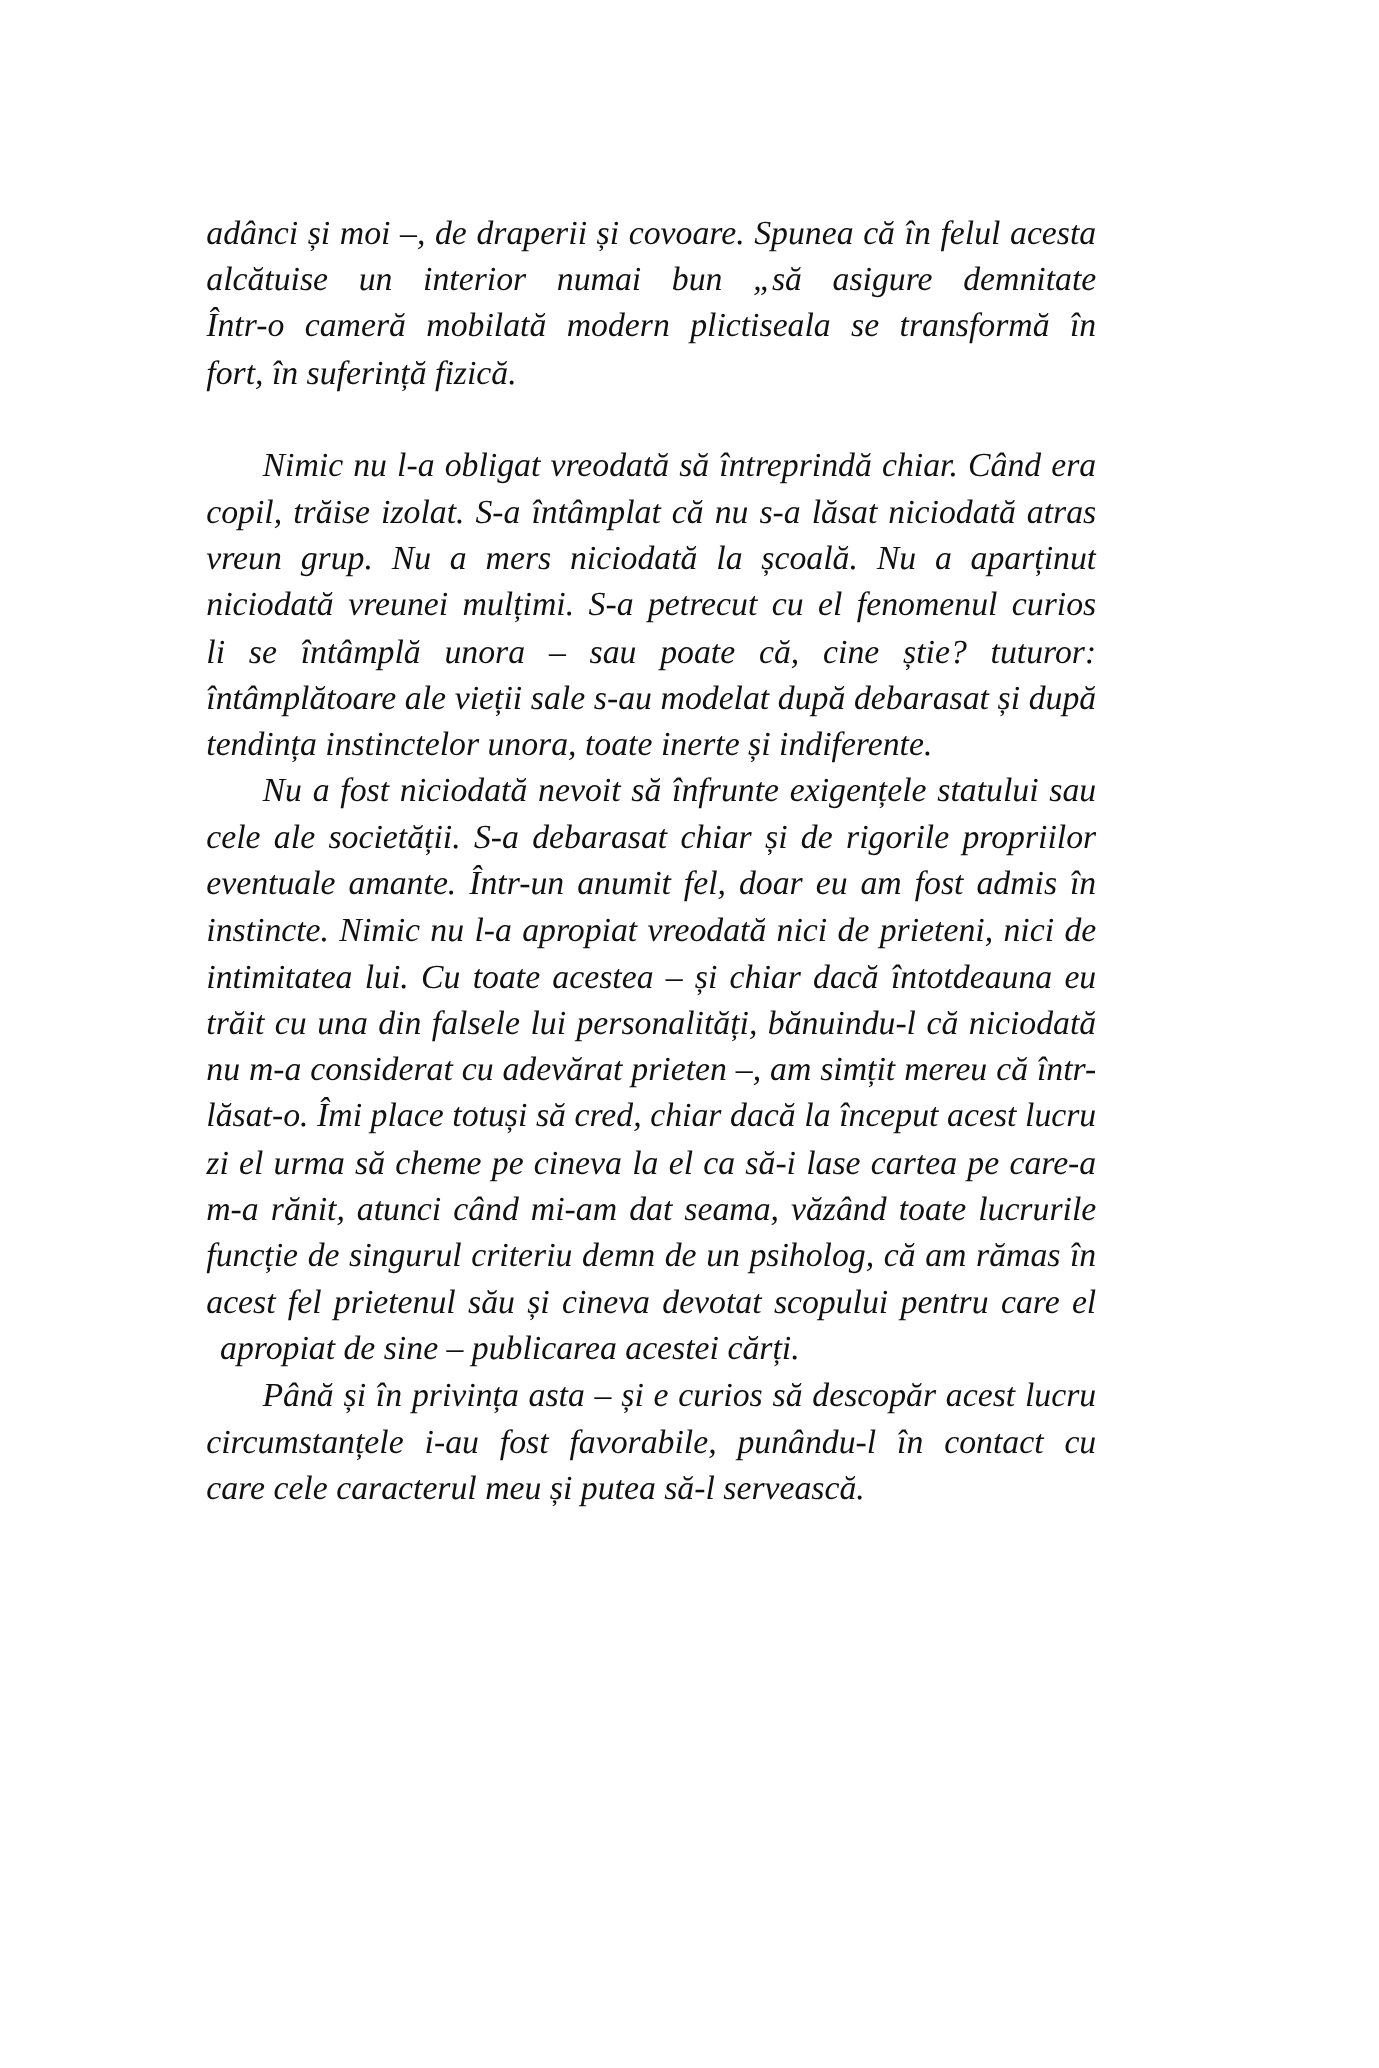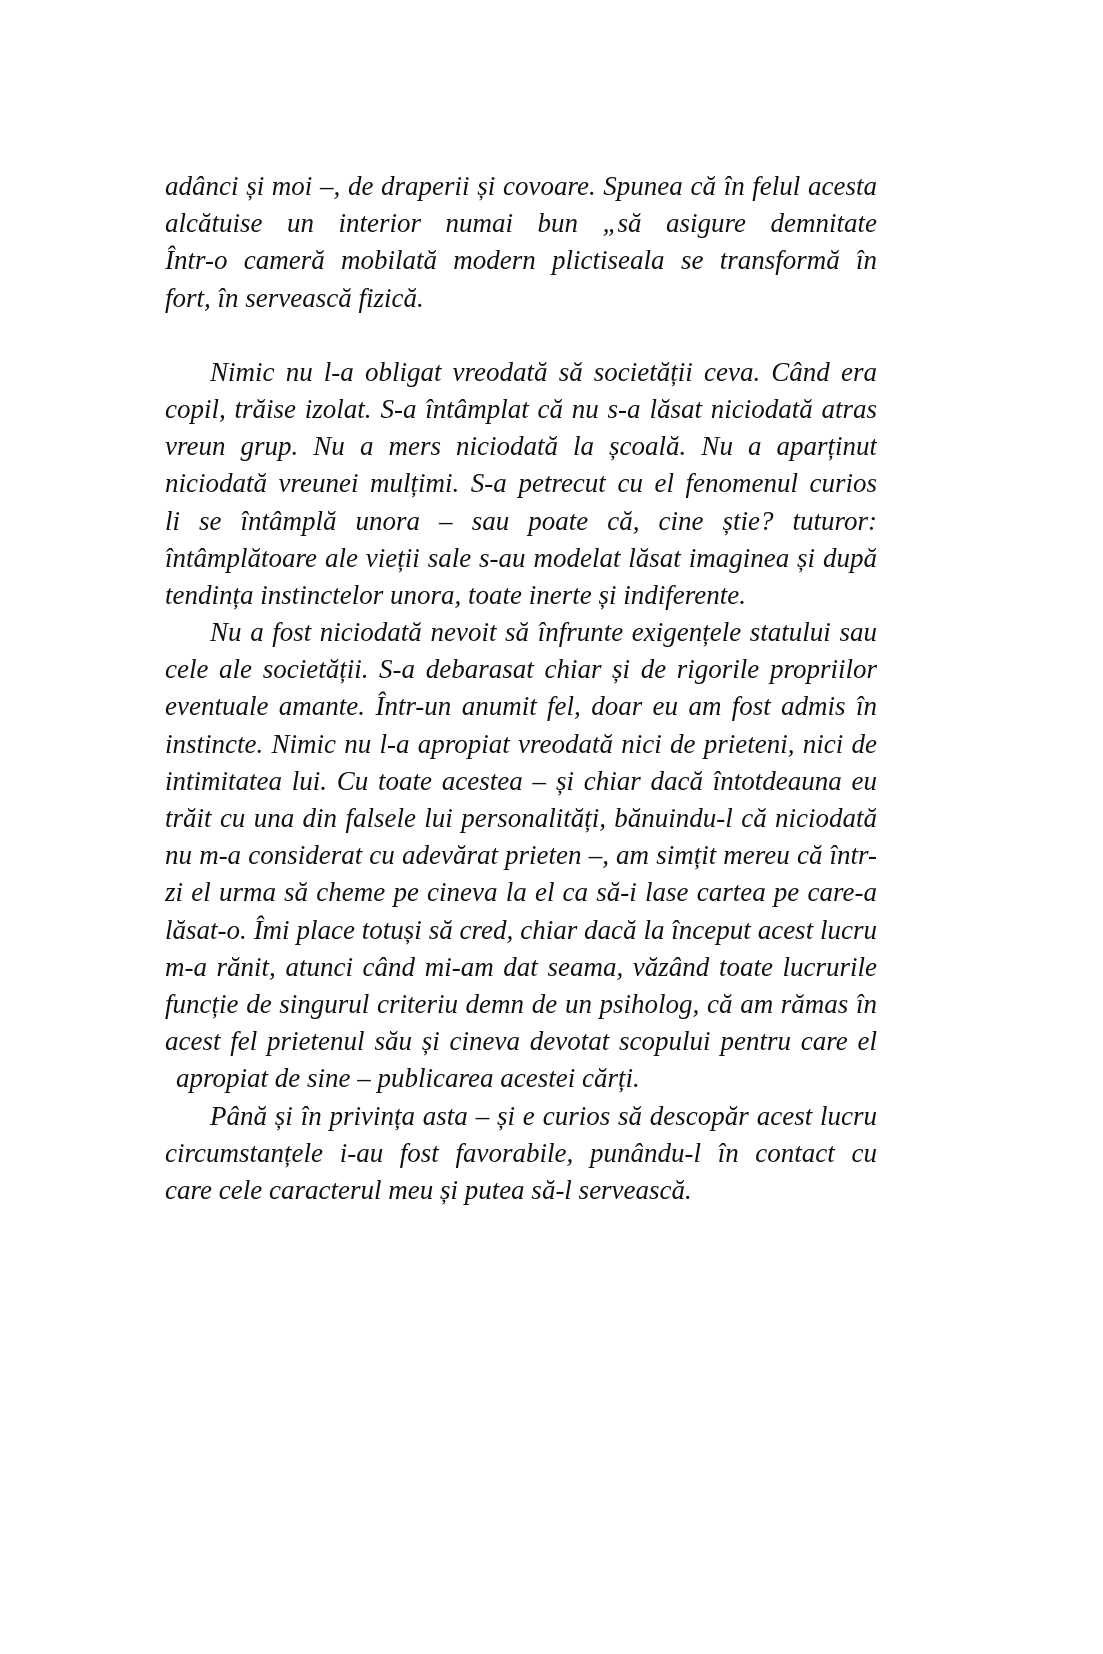--- a/index.html
+++ b/index.html
@@ -50,43 +50,43 @@
   </style>
 </head>
 <body>
 
 <div class="page">
 
   <div class="para">
     <span class="line" style="white-space: normal; overflow: hidden;">adânci și moi –, de draperii și covoare. Spunea că în felul acesta își</span>
     <span class="line" style="white-space: normal; overflow: hidden;">alcătuise un interior numai bun „să asigure demnitate plictiselii“.</span>
     <span class="line" style="white-space: normal; overflow: hidden;">Într-o cameră mobilată modern plictiseala se transformă în discon-</span>
-    <span class="line last" style="white-space: normal; overflow: hidden;">fort, în servească fizică.</span>
+    <span class="line last" style="white-space: normal; overflow: hidden;">fort, în suferință fizică.</span>
   </div>
 
   <div class="para gap-before">
-    <span class="line first-indent" style="white-space: normal; overflow: hidden;">Nimic nu l-a obligat vreodată să societății ceva. Când era</span>
+    <span class="line first-indent" style="white-space: normal; overflow: hidden;">Nimic nu l-a obligat vreodată să întreprindă chiar. Când era</span>
     <span class="line" style="white-space: normal; overflow: hidden;">copil, trăise izolat. S-a întâmplat că nu s-a lăsat niciodată atras de</span>
     <span class="line" style="white-space: normal; overflow: hidden;">vreun grup. Nu a mers niciodată la școală. Nu a aparținut</span>
     <span class="line" style="white-space: normal; overflow: hidden;">niciodată vreunei mulțimi. S-a petrecut cu el fenomenul curios care</span>
     <span class="line" style="white-space: normal; overflow: hidden;">li se întâmplă unora – sau poate că, cine știe? tuturor: împrejurările</span>
-    <span class="line" style="white-space: normal; overflow: hidden;">întâmplătoare ale vieții sale s-au modelat lăsat imaginea și după</span>
+    <span class="line" style="white-space: normal; overflow: hidden;">întâmplătoare ale vieții sale s-au modelat după debarasat și după</span>
     <span class="line last" style="white-space: normal; overflow: hidden;">tendința instinctelor unora, toate inerte și indiferente.</span>
   </div>
 
   <div class="para">
     <span class="line first-indent" style="white-space: normal; overflow: hidden;">Nu a fost niciodată nevoit să înfrunte exigențele statului sau pe</span>
     <span class="line" style="white-space: normal; overflow: hidden;">cele ale societății. S-a debarasat chiar și de rigorile propriilor sale</span>
     <span class="line" style="white-space: normal; overflow: hidden;">eventuale amante. Într-un anumit fel, doar eu am fost admis în</span>
     <span class="line" style="white-space: normal; overflow: hidden;">instincte. Nimic nu l-a apropiat vreodată nici de prieteni, nici de</span>
     <span class="line" style="white-space: normal; overflow: hidden;">intimitatea lui. Cu toate acestea – și chiar dacă întotdeauna eu am</span>
     <span class="line" style="white-space: normal; overflow: hidden;">trăit cu una din falsele lui personalități, bănuindu-l că niciodată</span>
     <span class="line" style="white-space: normal; overflow: hidden;">nu m-a considerat cu adevărat prieten –, am simțit mereu că într-o</span>
+    <span class="line" style="white-space: normal; overflow: hidden;">lăsat-o. Îmi place totuși să cred, chiar dacă la început acest lucru</span>
     <span class="line" style="white-space: normal; overflow: hidden;">zi el urma să cheme pe cineva la el ca să-i lase cartea pe care-a</span>
-    <span class="line" style="white-space: normal; overflow: hidden;">lăsat-o. Îmi place totuși să cred, chiar dacă la început acest lucru</span>
     <span class="line" style="white-space: normal; overflow: hidden;">m-a rănit, atunci când mi-am dat seama, văzând toate lucrurile în</span>
     <span class="line" style="white-space: normal; overflow: hidden;">funcție de singurul criteriu demn de un psiholog, că am rămas în</span>
     <span class="line" style="white-space: normal; overflow: hidden;">acest fel prietenul său și cineva devotat scopului pentru care el m-a</span>
     <span class="line last" style="white-space: normal; overflow: hidden; margin-left: 11px;">apropiat de sine – publicarea acestei cărți.</span>
   </div>
 
   <div class="para">
     <span class="line first-indent" style="white-space: normal; overflow: hidden;">Până și în privința asta – și e curios să descopăr acest lucru –</span>
     <span class="line" style="white-space: normal; overflow: hidden;">circumstanțele i-au fost favorabile, punându-l în contact cu cineva</span>
     <span class="line last" style="white-space: normal; overflow: hidden;">care cele caracterul meu și putea să-l servească.</span>

